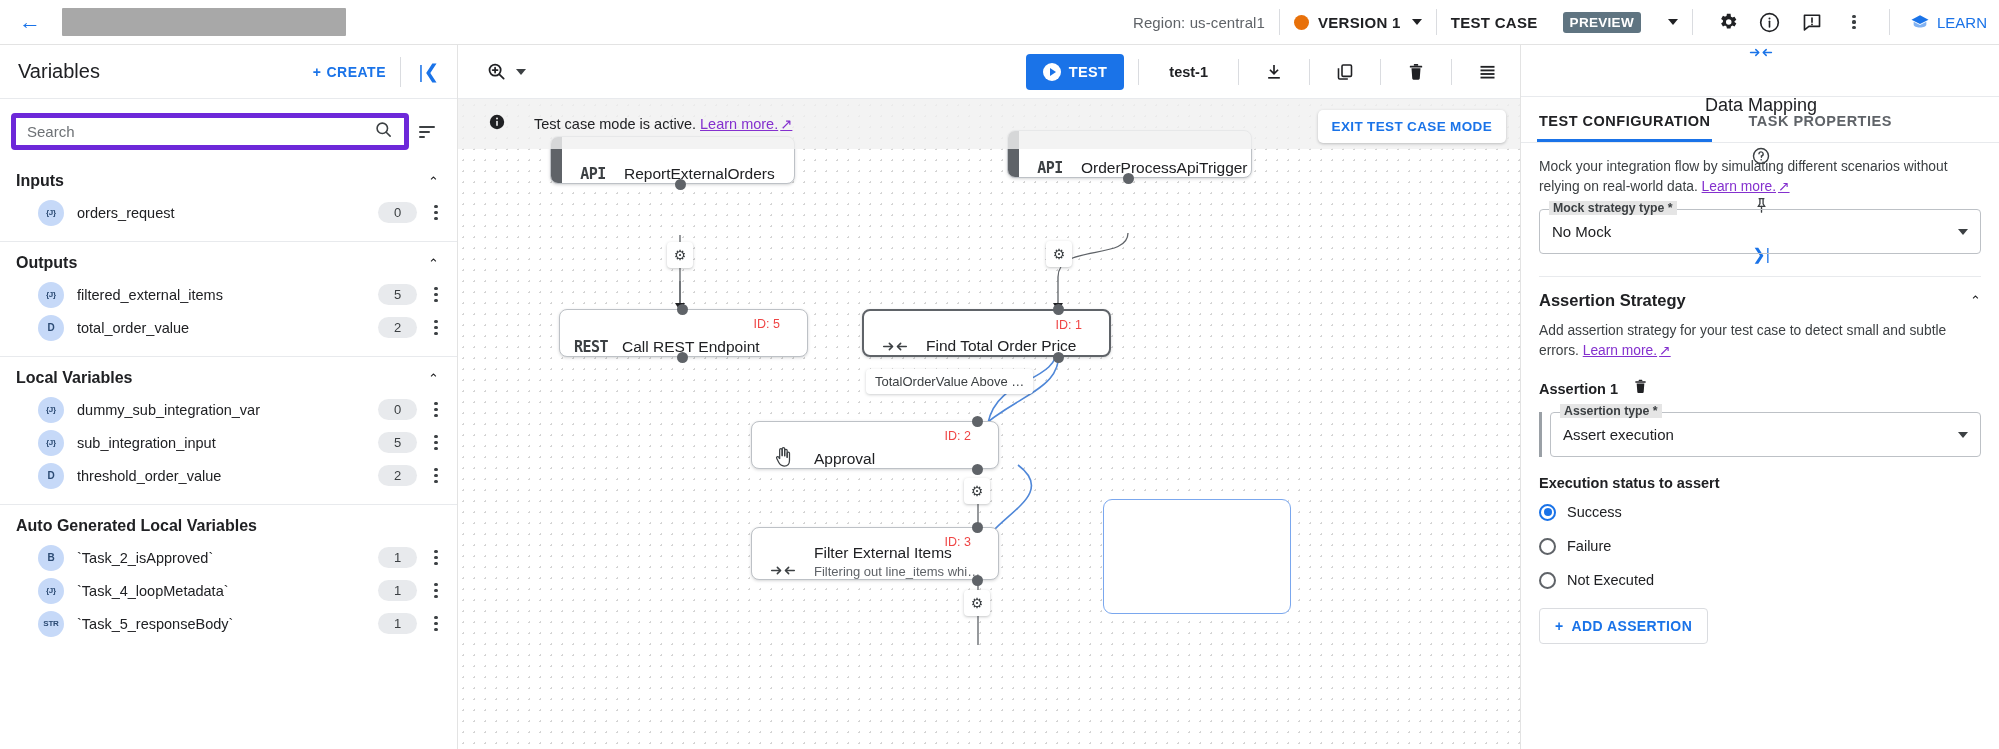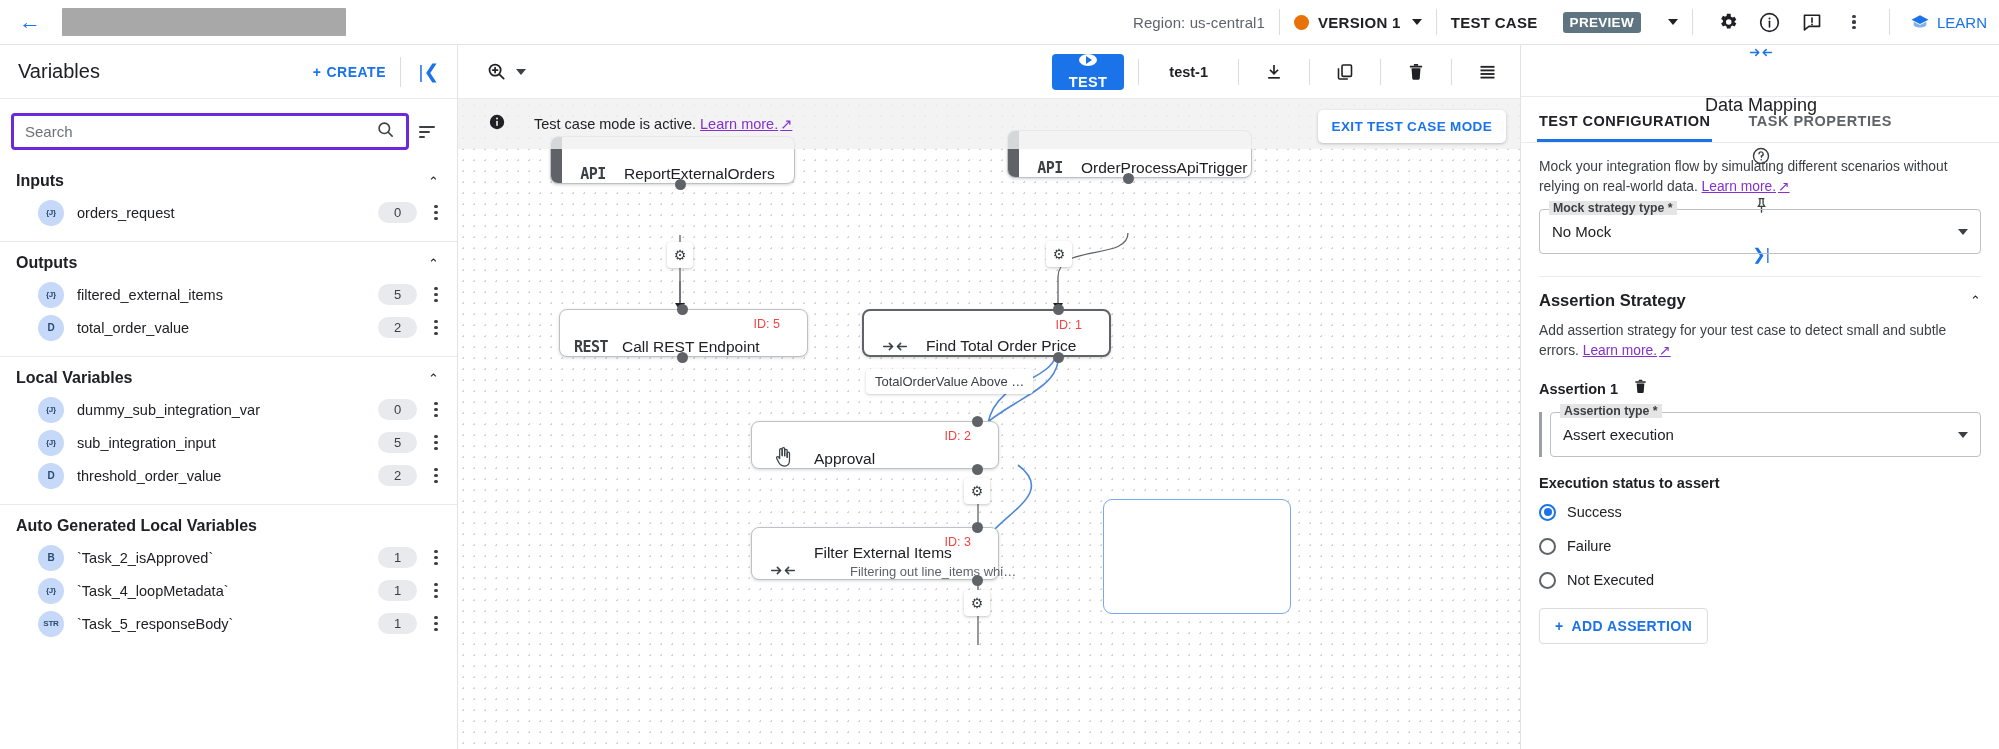--- a/index.html
+++ b/index.html
@@ -57,21 +57,21 @@
   }
   .sidebar-title { font-size: 20px; color: #202124; flex: 1; }
   .create-btn {
     display: flex; align-items: center; gap: 5px; color: #1a73e8;
     font-size: 14px; font-weight: bold; letter-spacing: .5px; cursor: pointer; padding-right: 14px;
   }
   .sb-div { width: 1px; height: 30px; background: #dadce0; }
   .collapse-btn { width: 56px; display: flex; align-items: center; justify-content: center; color: #1a73e8; font-size: 19px; cursor: pointer; }
   .search-row { display: flex; align-items: center; padding: 14px 14px 10px 11px; gap: 10px; }
   .search-box {
-    flex: 1; height: 37px; border: 3px solid #6d28d9; border-radius: 4px;
+    flex: 1; height: 37px; border: 5px solid #6d28d9; border-radius: 4px;
     display: flex; align-items: center; padding: 0 11px;
   }
   .search-box input { border: 0; outline: 0; flex: 1; font-size: 15px; font-family: inherit; color: #202124; background: transparent; }
   .search-box input::placeholder { color: #6d7175; }
   .sort-icon { width: 24px; display: flex; flex-direction: column; gap: 3px; cursor: pointer; padding-right: 4px; }
   .sort-icon i { display: block; height: 2px; background: #3c4043; border-radius: 1px; }
   .sort-icon i:nth-child(1) { width: 16px; }
   .sort-icon i:nth-child(2) { width: 11px; }
   .sort-icon i:nth-child(3) { width: 6px; }
 
@@ -105,21 +105,21 @@
   .canvas-toolbar {
     position: absolute; top: 0; left: 0; right: 0; height: 54px;
     background: #fff; border-bottom: 1px solid #e8eaed;
     display: flex; align-items: center; padding: 0 12px; z-index: 10;
   }
   .zoom-ctl { display: flex; align-items: center; gap: 7px; margin-left: 16px; cursor: pointer; }
   .zoom-ctl .caret { border-top-color: #3c4043; }
   .test-btn {
     background: #1a73e8; color: #fff; border-radius: 4px; height: 36px;
     display: flex; align-items: center; gap: 8px; padding: 0 17px;
-    font-size: 14.5px; font-weight: bold; letter-spacing: .4px; cursor: pointer; flex-direction: column;
+    font-size: 14.5px; font-weight: bold; letter-spacing: .4px; cursor: pointer;
   }
   .play-circle { width: 18px; height: 18px; border-radius: 50%; background: #fff; display: flex; align-items: center; justify-content: center; }
   .play-tri { width: 0; height: 0; border-left: 6px solid #1a73e8; border-top: 4px solid transparent; border-bottom: 4px solid transparent; margin-left: 2px; }
   .test-name { font-size: 14.5px; font-weight: bold; color: #202124; padding: 0 16px; }
 
   .banner {
     position: absolute; top: 54px; left: 0; right: 0; height: 50px;
     background: rgba(240,240,240,.82);
     display: flex; align-items: center; padding-left: 30px; gap: 28px; z-index: 6;
   }
@@ -137,21 +137,21 @@
     position: absolute; background: #fff; border: 1px solid #bdc1c6;
     border-radius: 8px; box-shadow: 0 1px 3px rgba(60,64,67,.22);
     display: flex; align-items: flex-end; z-index: 4;
   }
   .node.sel { border: 2px solid #5f6368; }
   .node-stripe { width: 11px; align-self: stretch; background: #5f6368; border-radius: 7px 0 0 7px; }
   .node-ic { width: 62px; display: flex; align-items: center; justify-content: center; font-size: 16px; color: #3c4043; flex: none; }
   .node-ic.mono { font-family: "DejaVu Sans Mono", monospace; font-weight: bold; font-size: 15px; letter-spacing: -.5px; }
   .node-body { flex: 1; }
   .node-title { font-size: 15.5px; color: #202124; }
-  .node-sub { font-size: 13px; color: #5f6368; margin-top: 2px; white-space: nowrap; overflow: hidden; text-overflow: ellipsis; max-width: 196px; margin-left: 36px; }
+  .node-sub { font-size: 13px; color: #5f6368; margin-top: 2px; white-space: nowrap; overflow: hidden; text-overflow: ellipsis; max-width: 196px; }
   .node-id { position: absolute; top: 7px; right: 27px; font-size: 12.5px; color: #ef4444; }
   .port { position: absolute; width: 11px; height: 11px; border-radius: 50%; background: #5f6368; z-index: 5; }
   .gear-chip {
     position: absolute; width: 26px; height: 26px; border-radius: 4px; background: #fff;
     box-shadow: 0 1px 3px rgba(60,64,67,.3); display: flex; align-items: center; justify-content: center;
     font-size: 14px; color: #3c4043; z-index: 5; cursor: pointer;
   }
   .edge-label {
     position: absolute; background: #fff; border-radius: 4px;
     box-shadow: 0 1px 3px rgba(60,64,67,.25);

